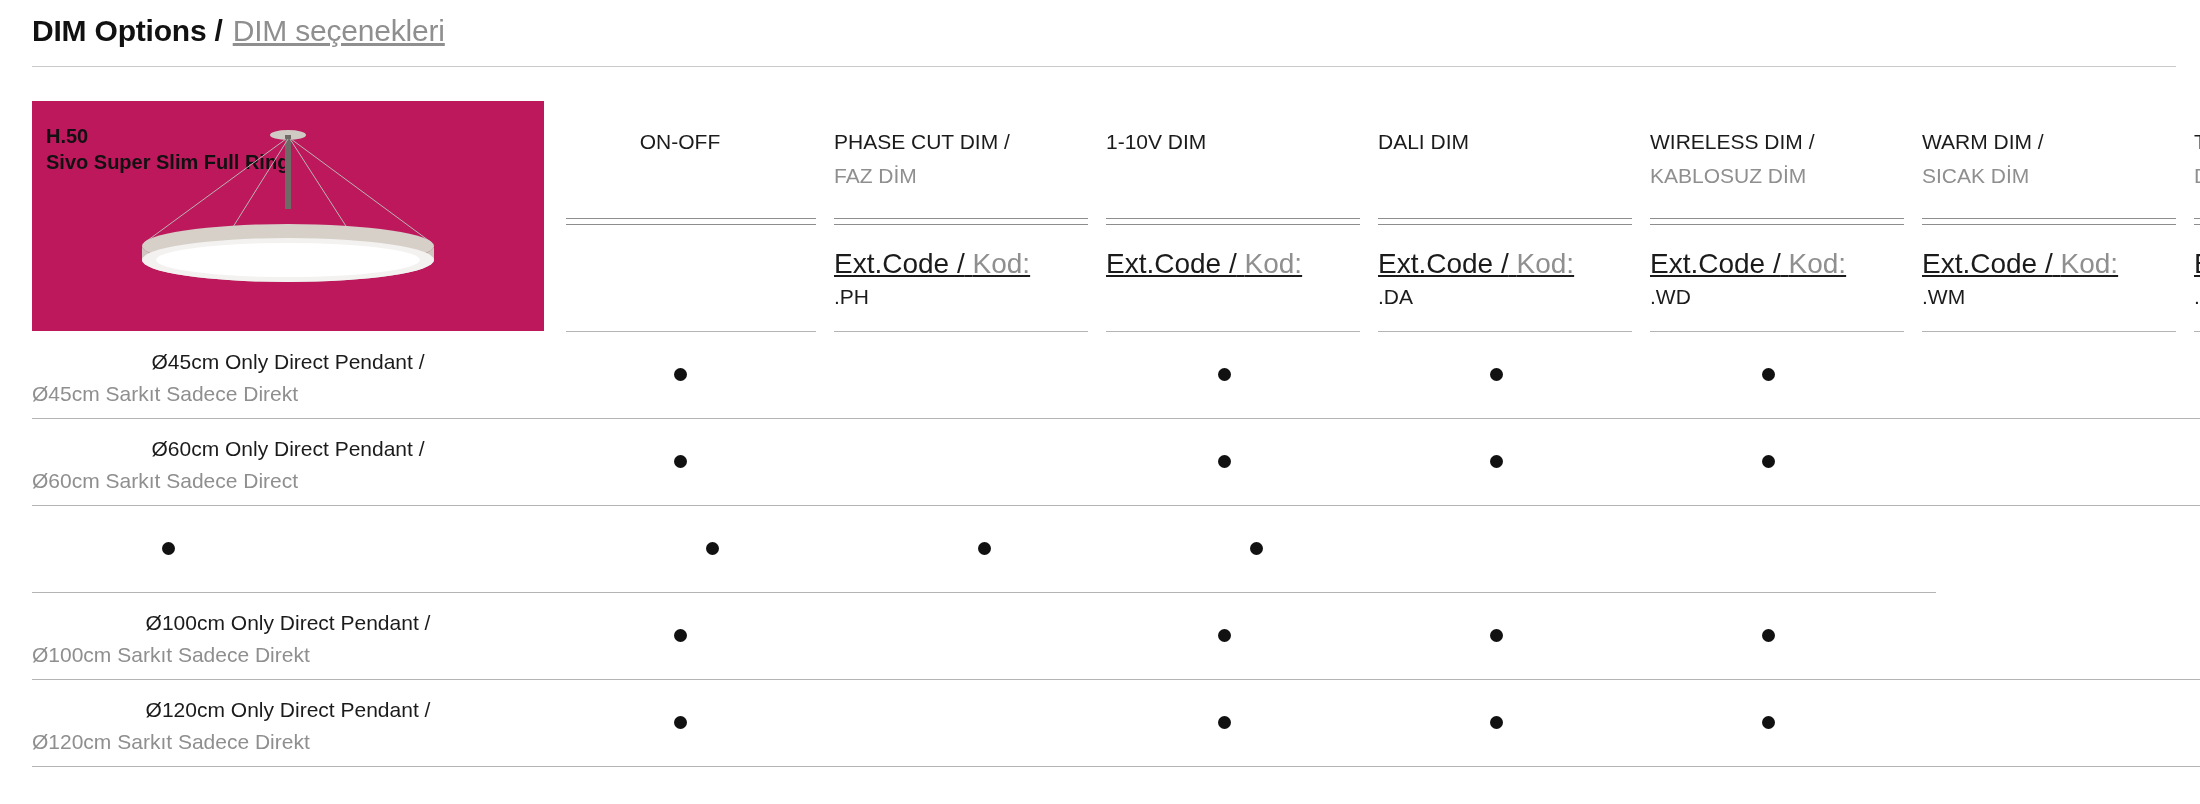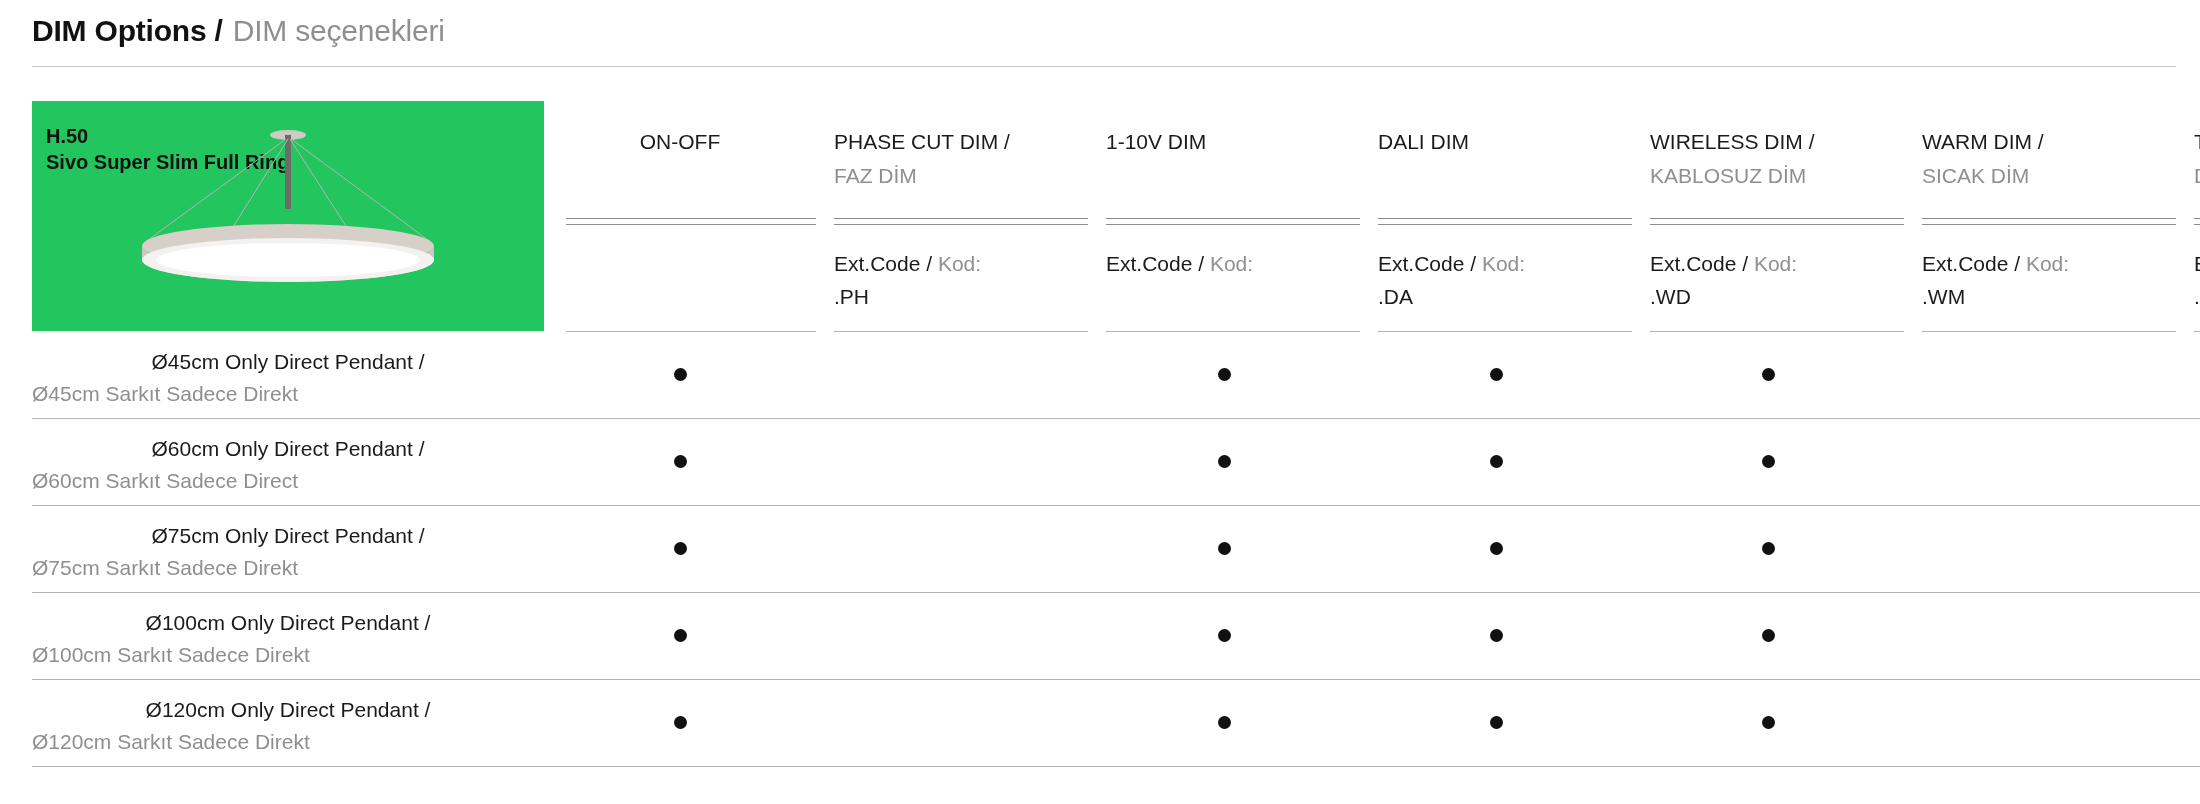--- a/index.html
+++ b/index.html
@@ -34,20 +34,21 @@
     font-size: 30px;
     font-weight: bold;
     letter-spacing: -0.2px;
     color: #111111;
   }
   .title-sub {
     font-size: 30px;
     font-weight: normal;
     color: #8f8f8f;
     letter-spacing: -0.2px;
+    text-decoration: underline;
   }
   .title-rule {
     margin-top: 18px;
     border-top: 1px solid #c9c9c9;
     width: 2144px;
   }
 
   
   .table {
     margin-top: 34px;
@@ -57,21 +58,21 @@
 
   
   .header-row {
     display: flex;
     align-items: stretch;
   }
   .product-cell {
     width: 512px;
     flex: 0 0 512px;
     height: 230px;
-    background: #22c55e;
+    background: #be185d;
     position: relative;
     box-sizing: border-box;
     padding: 22px 0 0 14px;
   }
   .product-cell .p-name1 {
     font-size: 20px;
     font-weight: bold;
     line-height: 26px;
     color: #111;
   }
@@ -121,24 +122,25 @@
     height: 5px;
     border-bottom: 1px solid #8d8d8d;
   }
   .head-code {
     height: 107px;
     box-sizing: border-box;
     padding-top: 22px;
     border-bottom: 1px solid #b4b4b4;
   }
   .code-line1 {
-    font-size: 21px;
+    font-size: 28px;
     line-height: 33px;
     color: #1b1b1b;
     white-space: nowrap;
+    text-decoration: underline;
   }
   .code-line1 .muted { color: #8f8f8f; }
   .code-line2 {
     font-size: 21px;
     line-height: 33px;
     color: #1b1b1b;
   }
   .headcol.onoff .head-title { text-align: center; padding-right: 22px;}
   .headcol.onoff .head-code { border-bottom: 1px solid #b4b4b4; }
 
@@ -378,24 +380,20 @@
       <div class="cell-dot">
           <span class="dot"></span>
         </div>
       <div class="cell-dot">
           <span class="dot hidden"></span>
         </div>
       <div class="cell-dot"></div>
     </div>
 
     <div class="data-row">
-      <div class="cell-label">
-        <div class="lab1">Ø75cm Only Direct Pendant /</div>
-        <div class="lab2">Ø75cm Sarkıt Sadece Direkt</div>
-      </div>
       <div class="cell-dot">
           <span class="dot"></span>
         </div>
       <div class="cell-dot">
           <span class="dot hidden"></span>
         </div>
       <div class="cell-dot">
           <span class="dot"></span>
         </div>
       <div class="cell-dot">

